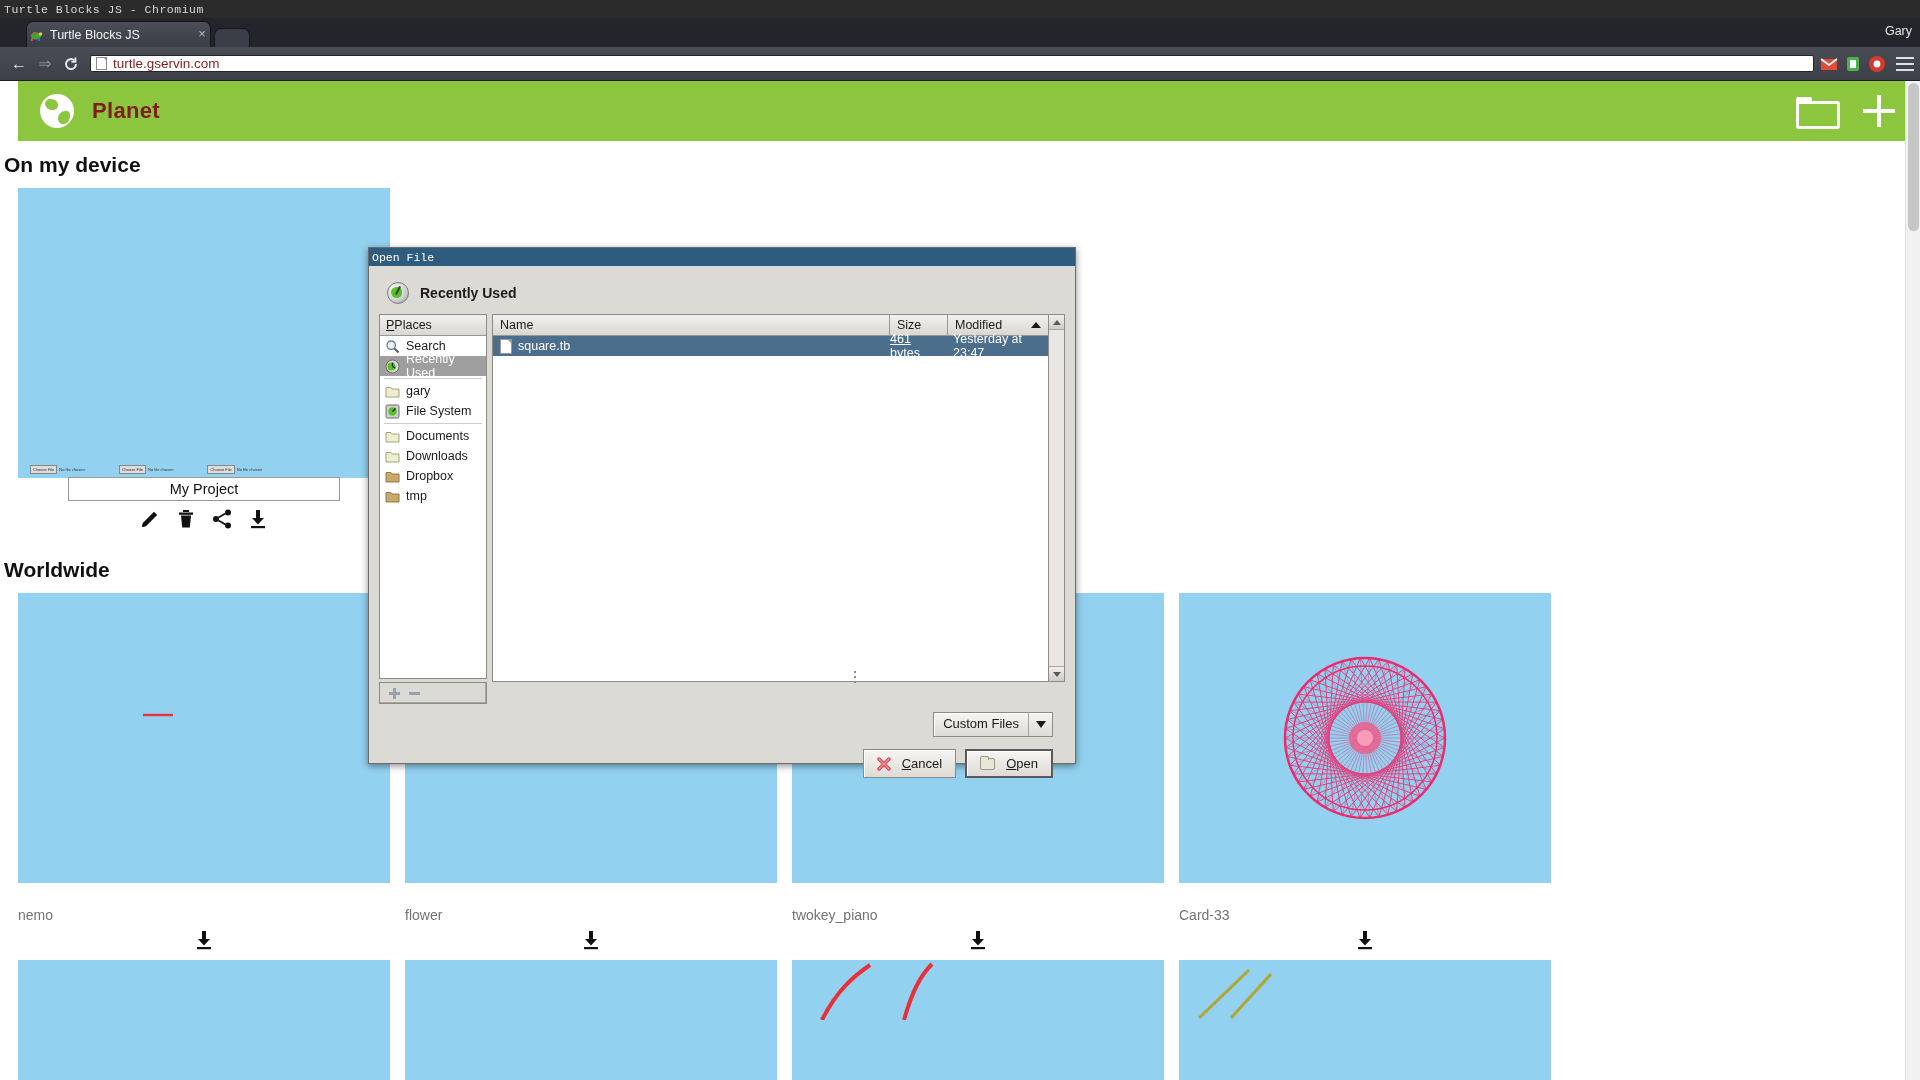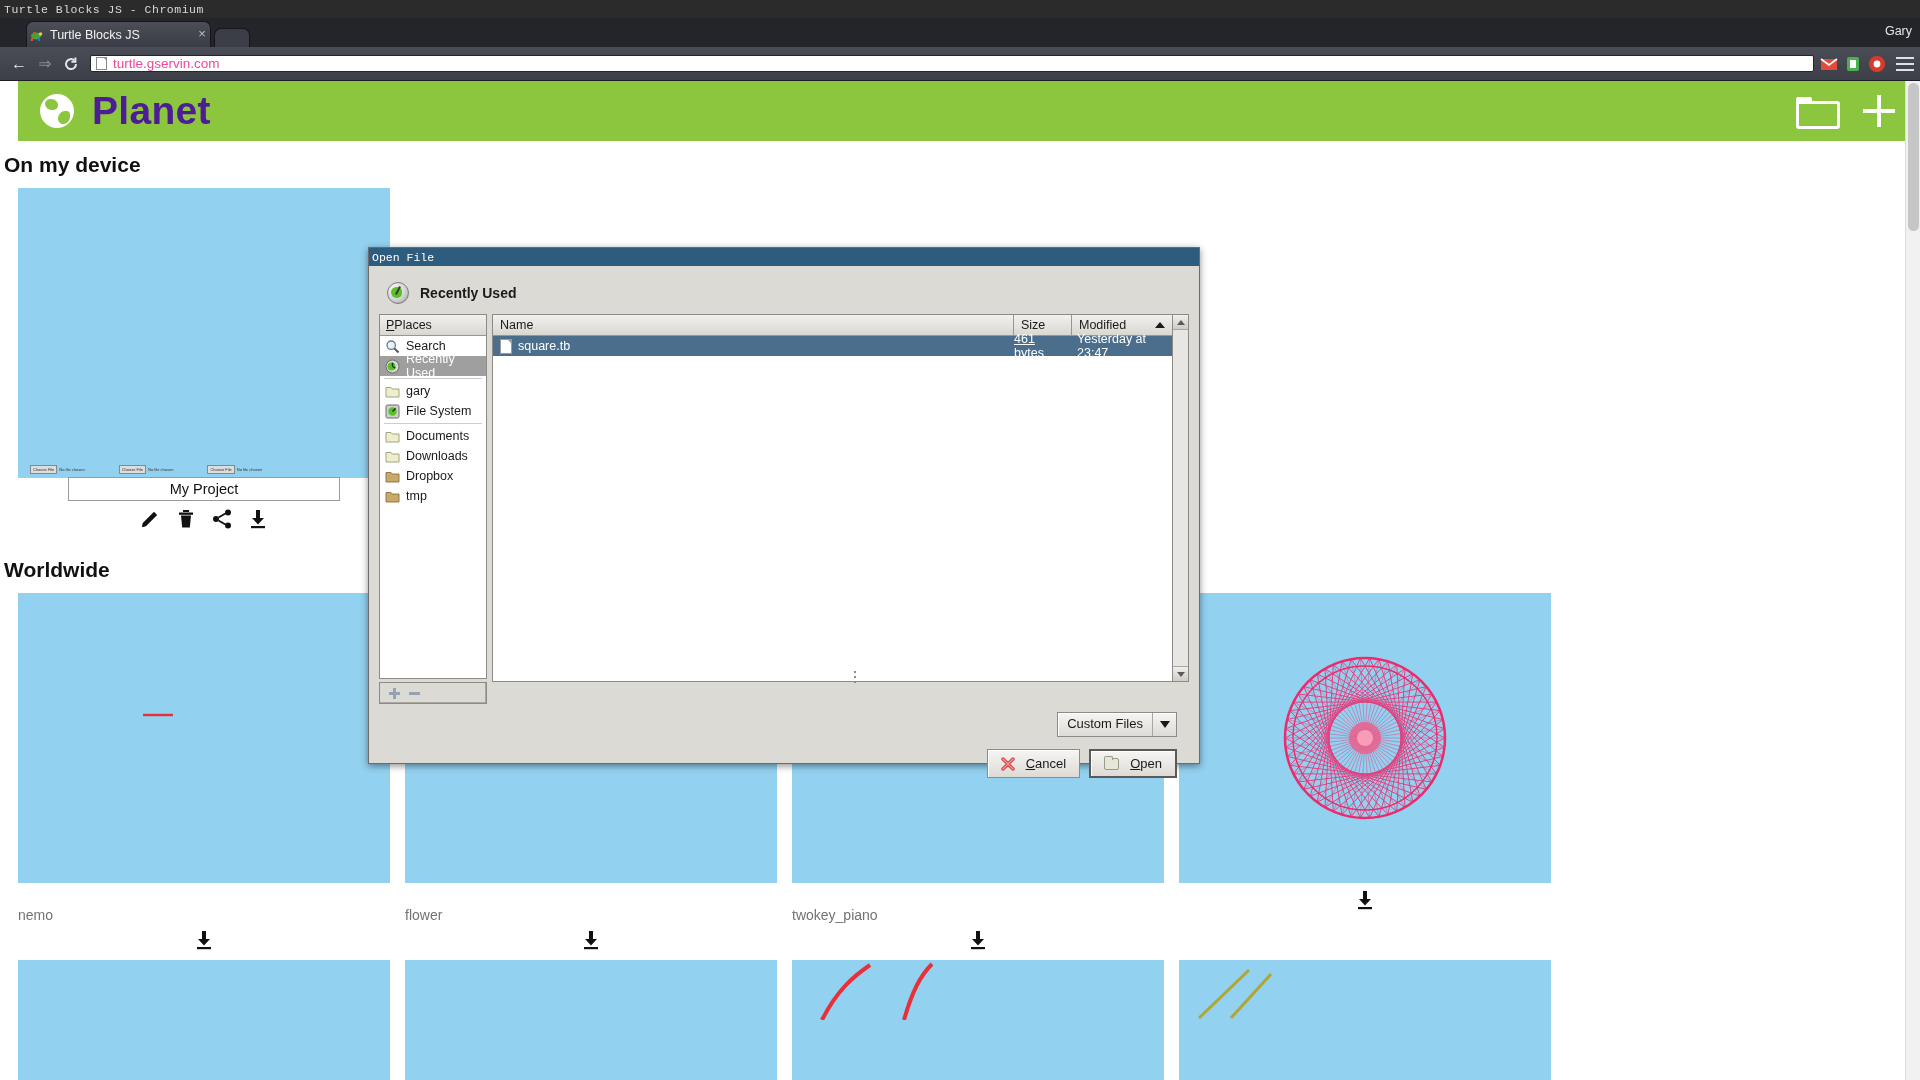--- a/index.html
+++ b/index.html
@@ -59,21 +59,21 @@
   }
   .nav-btn {
     width: 26px; height: 26px; display: flex; align-items: center;
     justify-content: center; color: #e3e5e9; font-size: 16px; flex: none;
   }
   .nav-btn.disabled { color: #868a93; }
   .omnibox {
     flex: 1; height: 17px; background: #ffffff;
     border: 1px solid #24262b; border-radius: 2px;
     display: flex; align-items: center; padding: 0 5px;
-    margin: 0 6px; font-size: 13.5px; color: #ec4899; text-align: right;
+    margin: 0 6px; font-size: 13.5px; color: #7f1d1d; text-align: right;
   }
   .omni-page-icon {
     width: 11px; height: 13px; margin-right: 6px; flex: none;
     border: 1px solid #8a8a8a; background: #fff; position: relative;
   }
   .omni-page-icon::after {
     content: ""; position: absolute; top: -1px; right: -1px;
     border-left: 4px solid transparent; border-top: 4px solid #8a8a8a;
   }
   .tb-icons { display: flex; align-items: center; gap: 6px; flex: none; }
@@ -103,21 +103,21 @@
     content: ""; position: absolute; left: 5px; top: 5px;
     width: 13px; height: 11px; background: #8cc63e;
     border-radius: 45% 55% 40% 60%;
   }
   .globe::after {
     content: ""; position: absolute; right: 4px; bottom: 4px;
     width: 12px; height: 13px; background: #8cc63e;
     border-radius: 60% 30% 55% 40%;
   }
   .planet-title {
-    color: #4c1d95; font-size: 39px; font-weight: bold;
+    color: #7f1d1d; font-size: 22px; font-weight: bold;
     margin-left: 18px; letter-spacing: .3px;
   }
   .planet-actions {
     margin-left: auto; display: flex; align-items: center; gap: 26px;
   }
   .ic-folder-open {
     width: 40px; height: 28px; position: relative;
   }
   .ic-folder-open::before {
     content: ""; position: absolute; left: 0; top: 4px;
@@ -171,21 +171,21 @@
   .mini-btn {
     background: #ddd; border: 1px solid #888; padding: 0 2px;
     font-size: 4px; line-height: 7px;
   }
 
   .svg-ic { display: block; }
 
   
   .gtk-dialog {
     position: absolute; left: 368px; top: 166px;
-    width: 832px; height: 517px;
+    width: 708px; height: 517px;
     background: #dcdad5; border: 1px solid #6b6b6b;
     box-shadow: 0 2px 7px rgba(0,0,0,.45);
     font-size: 13px; color: #1a1a1a;
   }
   .gtk-titlebar {
     height: 18px; background: #2e5c7e; color: #ffffff;
     font-family: "Liberation Mono", monospace; font-size: 11.5px;
     display: flex; align-items: center; padding-left: 3px;
   }
   .gtk-body { padding: 8px 10px 0 10px; }
@@ -661,20 +661,21 @@
                 <line x1="186" y1="145" x2="263.84" y2="126.55" opacity="0.5"></line>
                 <line x1="186" y1="145" x2="265.46" y2="135.71" opacity="0.5"></line>
               </g>
           </g>
           <circle cx="186" cy="145" r="80" fill="none" stroke="#ee2a6c" stroke-width="2.5"></circle>
           <circle cx="186" cy="145" r="72" fill="none" stroke="#ee2a6c" stroke-width="1.4"></circle>
           <circle cx="186" cy="145" r="16" fill="#f05a86" opacity=".75"></circle>
           <circle cx="186" cy="145" r="8" fill="#f9a3bd" opacity=".9"></circle>
         </svg>
       </div>
+      <div class="card-label">Card-33</div>
       <div class="card-icons">
         <span>
           <svg class="svg-ic" width="22" height="22" viewBox="0 0 22 22">
             <rect x="9" y="2" width="4" height="9" fill="#111"></rect>
             <path d="M5 10l6 6.5L17 10z" fill="#111"></path>
             <rect x="4" y="18" width="14" height="2.2" fill="#111"></rect>
           </svg>
         </span>
       </div>
     </div>

